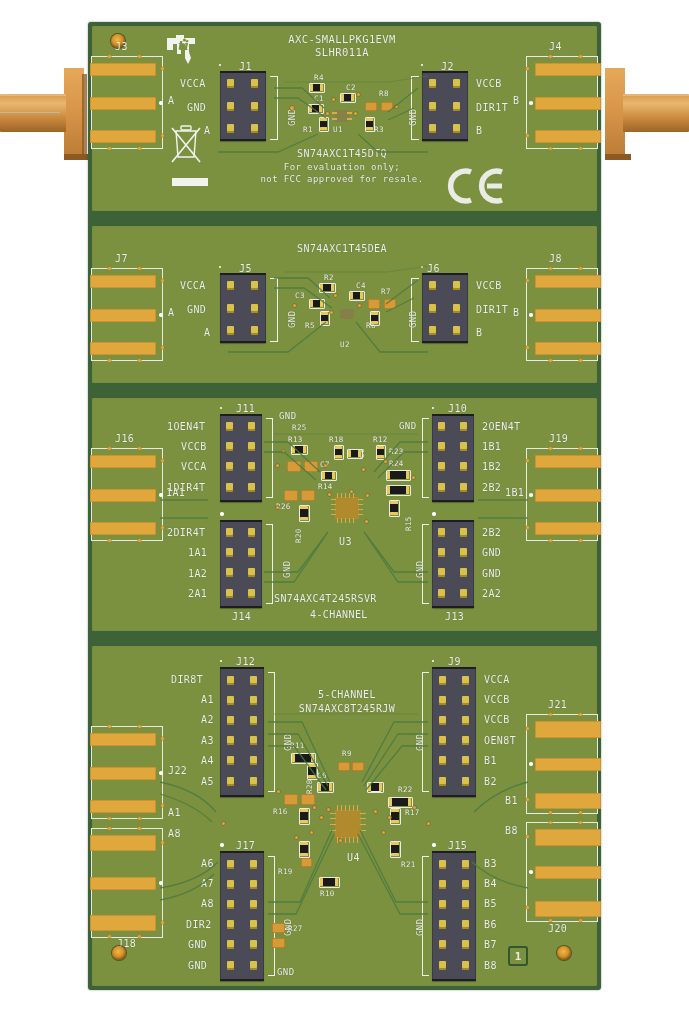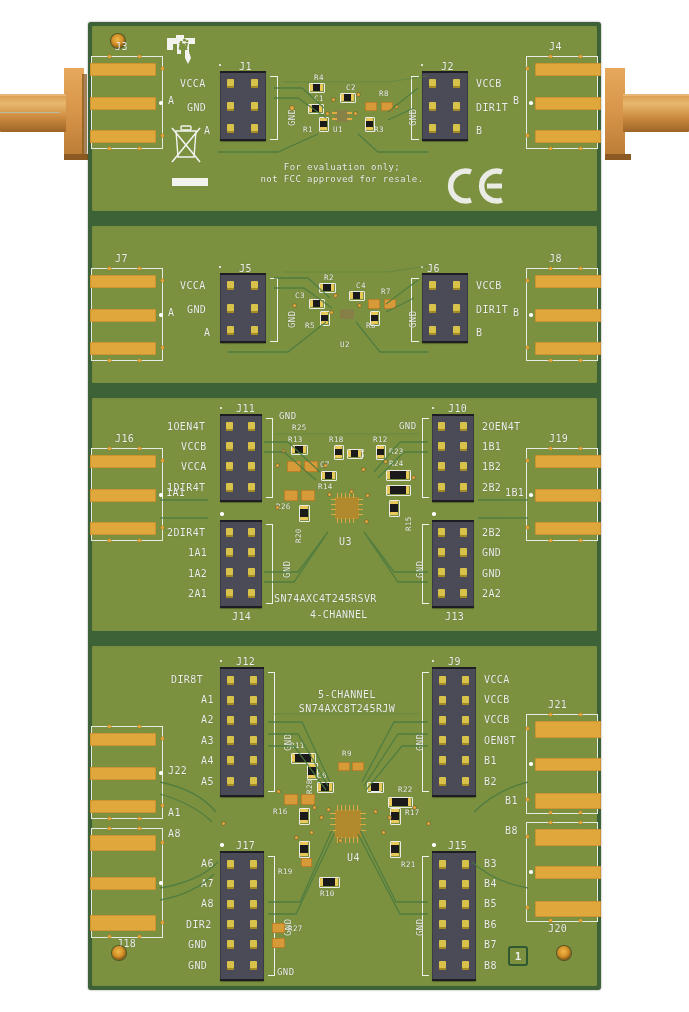--- a/index.html
+++ b/index.html
@@ -128,21 +128,24 @@
 
       <div class="tilogo" style="left:72px;top:8px;width:36px;height:34px;">
         <svg width="36" height="34" viewBox="0 0 36 34">
           <path d="M3 4 L12 4 L12 1 L20 1 L20 4 L31 4 L31 10 L25 10 L25 18 L27 24 L24 30 L21 24 L21 10 L17 10 L17 20 L13 20 L13 10 L9 10 L9 16 L3 16 Z" fill="#f2f3ef"></path>
           <circle cx="20.5" cy="6" r="1.6" fill="#7b9140"></circle>
           <path d="M15 8 L18 8 L18 16 L15 16 Z" fill="#7b9140" opacity="0"></path>
           <text x="14" y="16" font-family="DejaVu Serif, serif" font-size="13" font-style="italic" font-weight="bold" fill="#7b9140">ti</text>
         </svg>
       </div>
 
-
+      <div class="slk t ctr" style="left:100px;top:8px;width:300px;">AXC-SMALLPKG1EVM</div>
+      <div class="slk t ctr" style="left:100px;top:21px;width:300px;">SLHR011A</div>
+
+      <div class="slk b ctr" style="left:100px;top:123px;width:300px;">SN74AXC1T45DTQ</div>
       <div class="slk ctr" style="left:100px;top:137px;width:300px;">For evaluation only;</div>
       <div class="slk ctr" style="left:100px;top:149px;width:300px;">not FCC approved for resale.</div>
 
       <div class="weee" style="left:78px;top:98px;width:34px;height:42px;">
         <svg width="34" height="42" viewBox="0 0 34 42">
           <rect x="11" y="2" width="10" height="4" rx="1" fill="none" stroke="#f2f3ef" stroke-width="1.4"></rect>
           <path d="M6 7 L26 7 L24 33 L8 33 Z" fill="none" stroke="#f2f3ef" stroke-width="1.4"></path>
           <line x1="2" y1="4" x2="30" y2="38" stroke="#f2f3ef" stroke-width="1.6"></line>
           <line x1="30" y1="4" x2="2" y2="38" stroke="#f2f3ef" stroke-width="1.6"></line>
         </svg>
@@ -272,20 +275,21 @@
         <div class="dot" style="left:-1px;top:10px;"></div>
         <div class="dot" style="left:-1px;top:77px;"></div>
         <div class="wdot" style="left:2px;top:44px;"></div>
       </div>
       <div class="slk b" style="left:457px;top:16px;">J4</div>
       <div class="slk b" style="left:421px;top:70px;">B</div>
     </div>
 
     <div class="sect s2">
 
+      <div class="slk b ctr" style="left:100px;top:18px;width:300px;">SN74AXC1T45DEA</div>
 
       <div class="edgeconn" style="left:-1px;top:42px;width:72px;height:93px;">
         <div class="pad" style="left:-2px;top:6px;width:66px;height:13px;"></div>
         <div class="pad" style="left:-2px;top:40px;width:66px;height:13px;"></div>
         <div class="pad" style="left:-2px;top:73px;width:66px;height:13px;"></div>
         <div class="dot" style="left:16px;top:-2px;"></div>
         <div class="dot" style="left:46px;top:-2px;"></div>
         <div class="dot" style="left:16px;top:90px;"></div>
         <div class="dot" style="left:46px;top:90px;"></div>
         <div class="dot" style="left:69px;top:10px;"></div>

